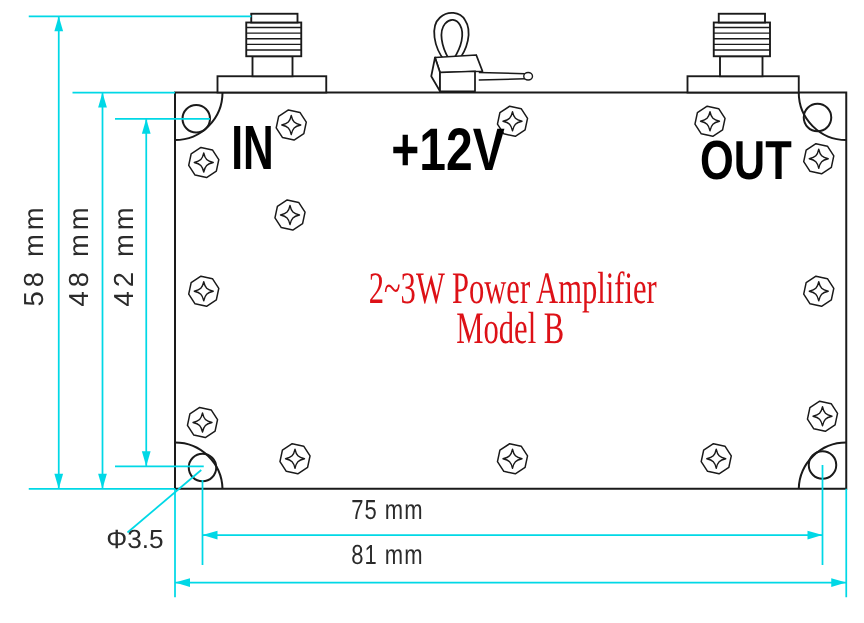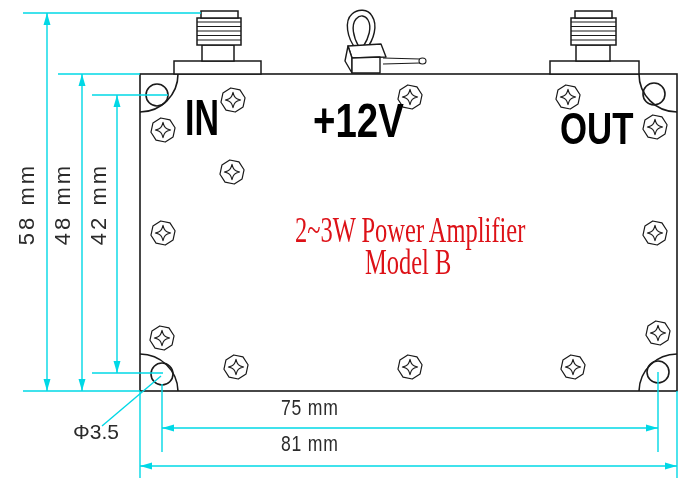--- a/index.html
+++ b/index.html
@@ -21,21 +21,21 @@
     transform-origin:left top;transform:scaleX(.68);
   }
   .title-1{left:295px;top:212px;}
   .title-2{left:365px;top:244px;}
   .dim-text{
     color:#2b2b2b;font-size:22px;line-height:1;letter-spacing:1px;
     transform-origin:left top;transform:scaleX(.80);
   }
   .dim-75{left:281px;top:397px;}
   .dim-81{left:281px;top:433px;}
-  .dim-dia{left:73px;top:421px;font-size:21px;transform:none;letter-spacing:0;}
+  .dim-dia{left:85px;top:421px;font-size:21px;transform:none;letter-spacing:0;}
   .vdim{
     width:120px;height:24px;line-height:24px;text-align:center;
     color:#2b2b2b;font-size:22px;letter-spacing:3px;transform:rotate(-90deg);
   }
   .vdim-58{left:-33px;top:192px;}
   .vdim-48{left:3px;top:192px;}
   .vdim-42{left:39px;top:192px;}
 </style>
 </head>
 <body>

